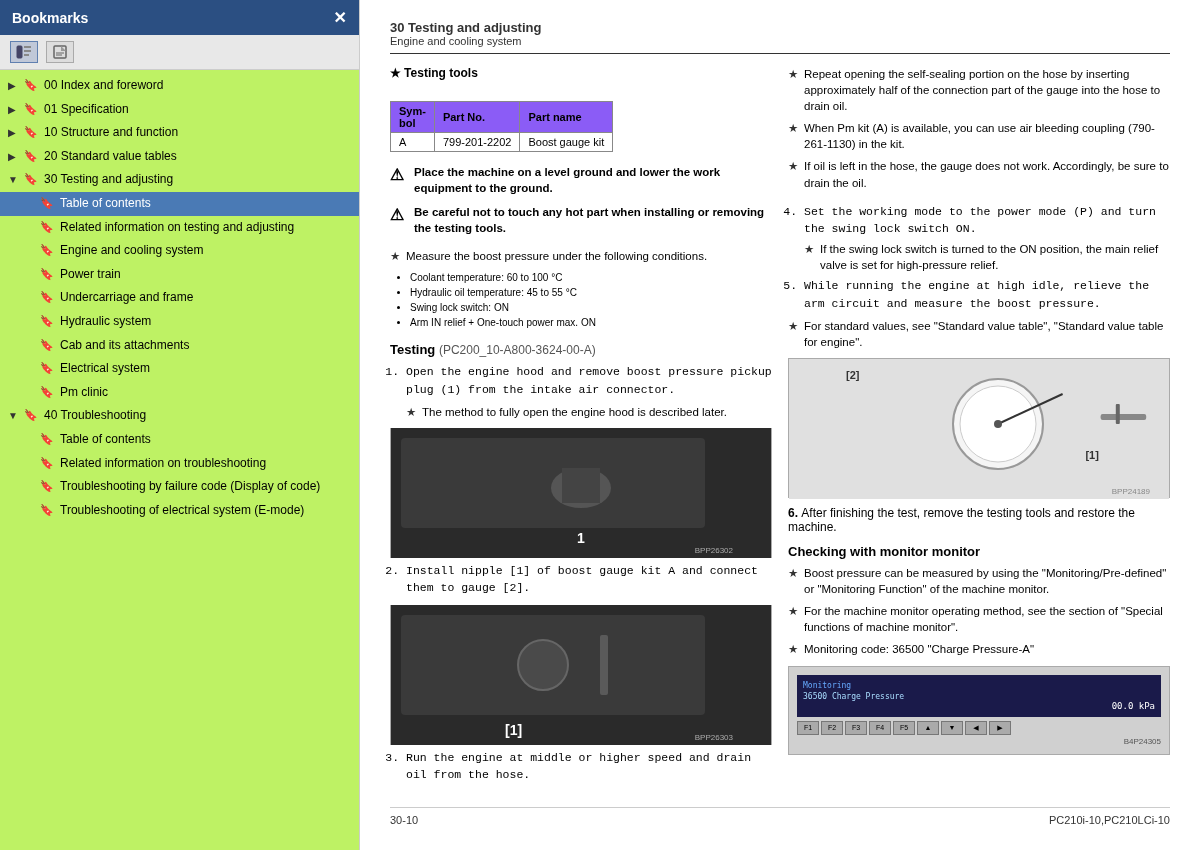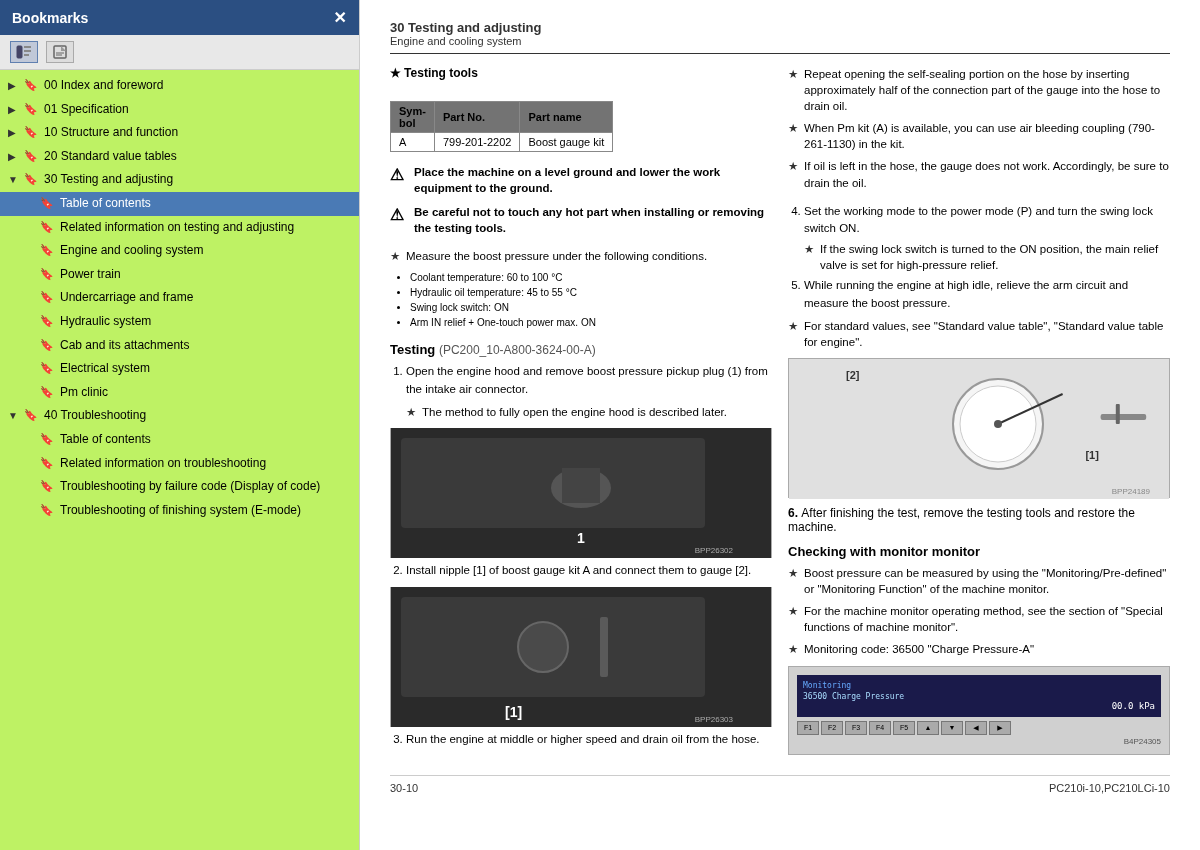--- a/index.html
+++ b/index.html
@@ -171,34 +171,35 @@
       border-collapse: collapse;
       margin-bottom: 10px;
       font-size: 11px;
     }
     .tools-table th, .tools-table td {
       border: 1px solid #888;
       padding: 3px 8px;
       text-align: left;
     }
     .tools-table th {
-      background: #737373;
+      background: #8b5cf6;
     }
 
     .subsection-title {
       font-size: 13px;
       font-weight: bold;
       margin-top: 10px;
       margin-bottom: 6px;
     }
 
     .numbered-list {
       padding-left: 16px;
       font-size: 11.5px;
       line-height: 1.5;
+      font-family: Liberation Mono, monospace;
     }
     .numbered-list li { margin-bottom: 4px; }
 
     .bullet-list {
       list-style: disc;
       padding-left: 20px;
       font-size: 10px;
       line-height: 1.5;
     }
 
@@ -376,21 +377,21 @@
         <span class="tree-label">Related information on troubleshooting</span>
       </div>
       <div class="tree-item tree-item-indent-1">
         <span class="toggle-arrow"></span>
         <span class="bookmark-icon" style="font-size: 11px;">🔖</span>
         <span class="tree-label">Troubleshooting by failure code (Display of code)</span>
       </div>
       <div class="tree-item tree-item-indent-1">
         <span class="toggle-arrow"></span>
         <span class="bookmark-icon" style="font-size: 11px;">🔖</span>
-        <span class="tree-label">Troubleshooting of finishing system (E-mode)</span>
+        <span class="tree-label">Troubleshooting of electrical system (E-mode)</span>
       </div>
     </div>
 </div>
 
 <div id="main-content">
   <div class="page-header">
     <div class="page-header-title">30 Testing and adjusting</div>
     <div class="page-header-sub">Engine and cooling system</div>
   </div>
   <hr class="divider">

